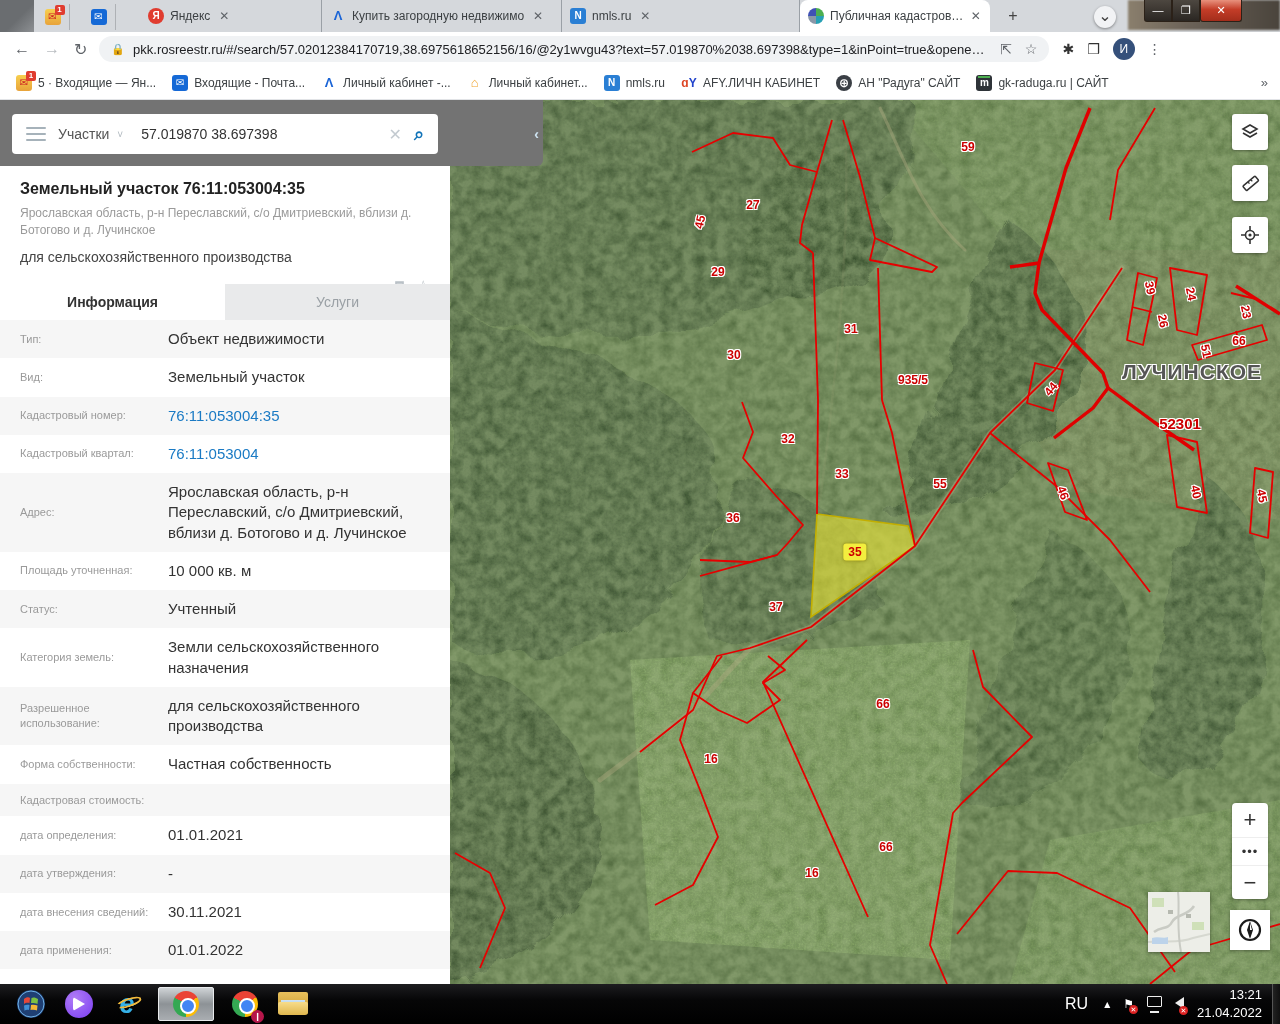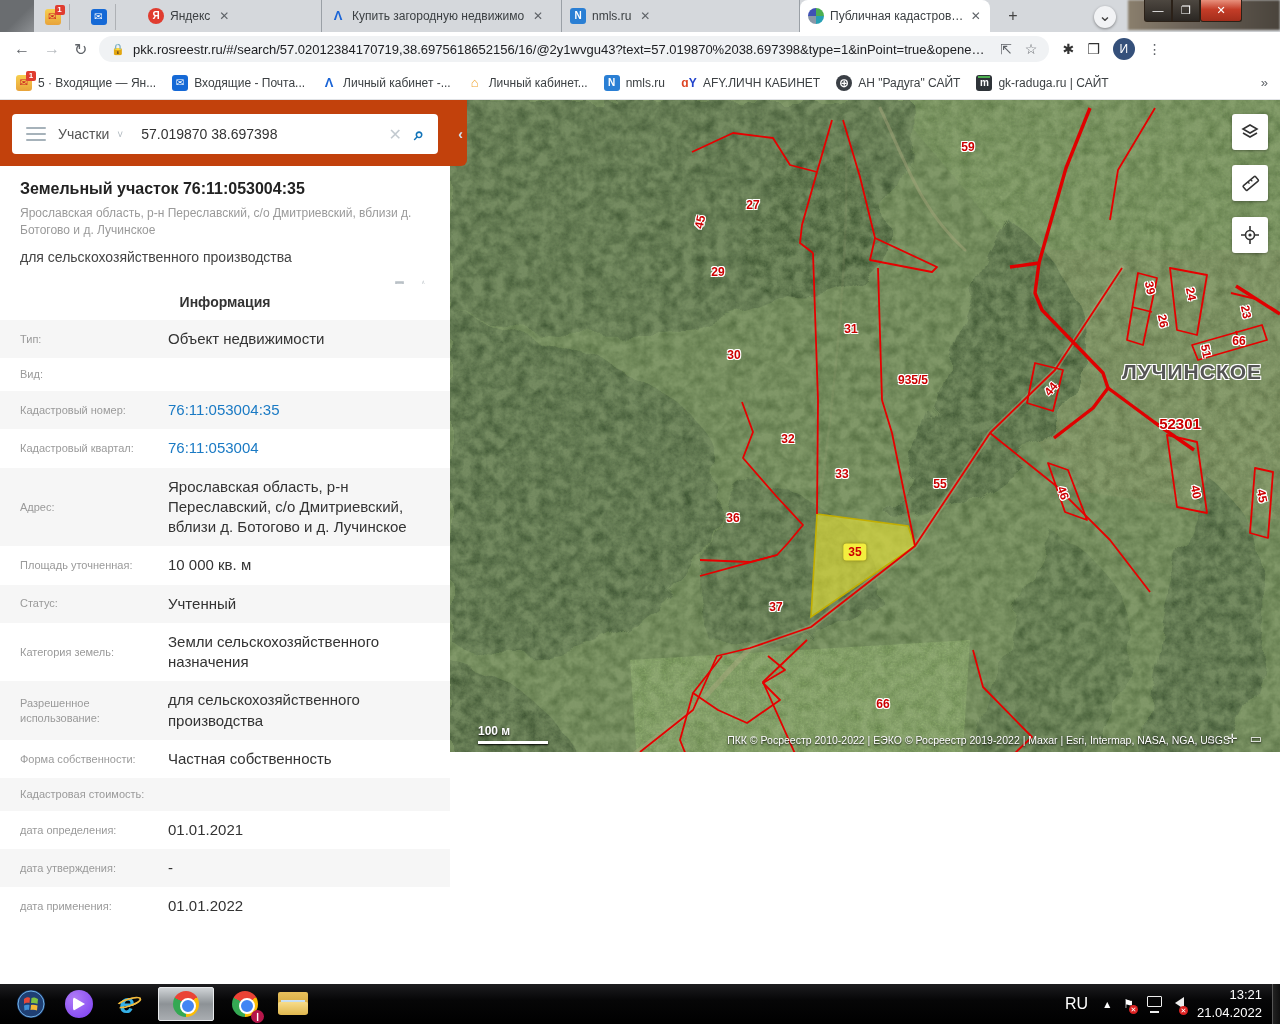--- a/index.html
+++ b/index.html
@@ -32,21 +32,21 @@
   #avatar{width:22px;height:22px;border-radius:50%;background:#35507a;color:#fff;font-size:12px;text-align:center;line-height:22px;margin-left:13px;}
 
   #bookmarks{position:absolute;left:0;top:66px;width:1280px;height:34px;background:#fff;border-bottom:1px solid #e1e3e6;display:flex;align-items:center;}
   .bm{display:flex;align-items:center;margin-left:16px;font-size:12px;color:#3c4043;white-space:nowrap;}
   .bm .bmic{margin-right:6px;}
   #bm-more{position:absolute;right:12px;color:#5f6368;font-size:13px;}
   .fvi{display:inline-block;width:16px;height:16px;border-radius:3px;text-align:center;line-height:16px;font-size:10px;font-weight:bold;position:relative;flex:none;}
 
   
   #panel{position:absolute;left:0;top:100px;width:450px;height:884px;background:#fff;z-index:5;}
-  #search-head{position:absolute;left:0;top:0;width:467px;height:66px;background:#c2410c;border-radius:0 0 6px 0;}
+  #search-head{position:absolute;left:0;top:0;width:543px;height:66px;background:#737373;border-radius:0 0 6px 0;}
   #search-box{position:absolute;left:12px;top:14px;width:426px;height:40px;background:#fff;border-radius:4px;display:flex;align-items:center;}
   #burger{width:20px;margin:0 12px 0 14px;color:#9aa5ad;font-size:16px;letter-spacing:0;}
   #burger div{height:2px;background:#a6b2ba;margin:4px 0;border-radius:1px;}
   #cat-select{display:flex;align-items:center;color:#555;font-size:14px;}
   #cat-select .chev{color:#b0b8bf;font-size:10px;margin-left:8px;}
   #query{border:none;outline:none;font-size:14px;color:#333;margin-left:16px;flex:1;background:transparent;}
   #clear-x{color:#c3cad0;font-size:16px;margin-right:12px;}
   #do-search{color:#1173b8;font-size:18px;font-weight:bold;margin-right:14px;}
   #collapse-tab{position:absolute;right:4px;top:26px;color:#cfe4f2;font-size:14px;font-weight:bold;}
 
@@ -64,21 +64,21 @@
   .ptabitem.off{background:#e9eaeb;color:#9aa0a5;}
 
   #irows{position:absolute;left:0;top:220px;width:450px;}
   .irow{display:grid;grid-template-columns:148px 1fr;padding:9px 10px 9px 20px;align-items:center;}
   .irow:nth-child(odd){background:#f6f6f6;}
   .ilabel{font-size:11px;color:#9a9a9a;padding-right:8px;line-height:1.35;}
   .ivalue{font-size:15px;color:#333;line-height:1.35;}
   .ivalue.lnk{color:#1a7ac4;}
 
   
-  #map{position:absolute;left:450px;top:100px;width:830px;height:652px;overflow:hidden;background:#5c7547;}
+  #map{position:absolute;left:450px;top:100px;width:830px;height:924px;overflow:hidden;background:#5c7547;}
   #mapsvg{position:absolute;left:0;top:0;}
   .mlabel{position:absolute;font-size:12px;font-weight:bold;color:#cc0000;white-space:nowrap;
     text-shadow:-1px -1px 0 #fff,1px -1px 0 #fff,-1px 1px 0 #fff,1px 1px 0 #fff,0 1px 0 #fff,0 -1px 0 #fff;}
   .mlabel.sel{background:#f4ee3e;border-radius:3px;padding:0 5px;line-height:17px;box-shadow:0 0 3px rgba(120,110,0,.6);text-shadow:none;}
   #village-label{position:absolute;font-size:21px;font-weight:bold;color:#555;letter-spacing:1px;
     text-shadow:-1px -1px 0 #fff,1px -1px 0 #fff,-1px 1px 0 #fff,1px 1px 0 #fff;}
   #quarter-label{position:absolute;font-size:15px;font-weight:bold;color:#cc0000;
     text-shadow:-1px -1px 0 #fff,1px -1px 0 #fff,-1px 1px 0 #fff,1px 1px 0 #fff;}
   #scalebar{position:absolute;left:28px;bottom:8px;color:#fff;font-size:12px;font-weight:bold;text-shadow:0 1px 2px #000;}
   #scalebar .bar{width:70px;height:3px;background:#fff;margin-top:3px;box-shadow:0 1px 2px #000;}
@@ -405,29 +405,31 @@
         <span class="plink">Создать участок ЖС →</span>
         <span id="obj-tools">
           <span>🗗</span>
           <span>☆</span>
         </span>
       </div>
     </div>
 
     <div id="ptabs">
       <div class="ptabitem on">Информация</div>
+      <div class="ptabitem off">Услуги</div>
     </div>
 
     <div id="irows">
         <div class="irow">
      <span class="ilabel">Тип:</span>
      <span class="ivalue">Объект недвижимости</span>
         </div>
         <div class="irow">
      <span class="ilabel">Вид:</span>
+     <span class="ivalue">Земельный участок</span>
         </div>
         <div class="irow">
      <span class="ilabel">Кадастровый номер:</span>
      <span class="ivalue lnk">76:11:053004:35</span>
         </div>
         <div class="irow">
      <span class="ilabel">Кадастровый квартал:</span>
      <span class="ivalue lnk">76:11:053004</span>
         </div>
         <div class="irow">
@@ -457,20 +459,24 @@
         <div class="irow">
      <span class="ilabel">Кадастровая стоимость:</span>
         </div>
         <div class="irow">
      <span class="ilabel">дата определения:</span>
      <span class="ivalue">01.01.2021</span>
         </div>
         <div class="irow">
      <span class="ilabel">дата утверждения:</span>
      <span class="ivalue">-</span>
+        </div>
+        <div class="irow">
+     <span class="ilabel">дата внесения сведений:</span>
+     <span class="ivalue">30.11.2021</span>
         </div>
         <div class="irow">
      <span class="ilabel">дата применения:</span>
      <span class="ivalue">01.01.2022</span>
         </div>
       </div>
   </div>
 
   <div id="taskbar">
     <div class="tbi">

